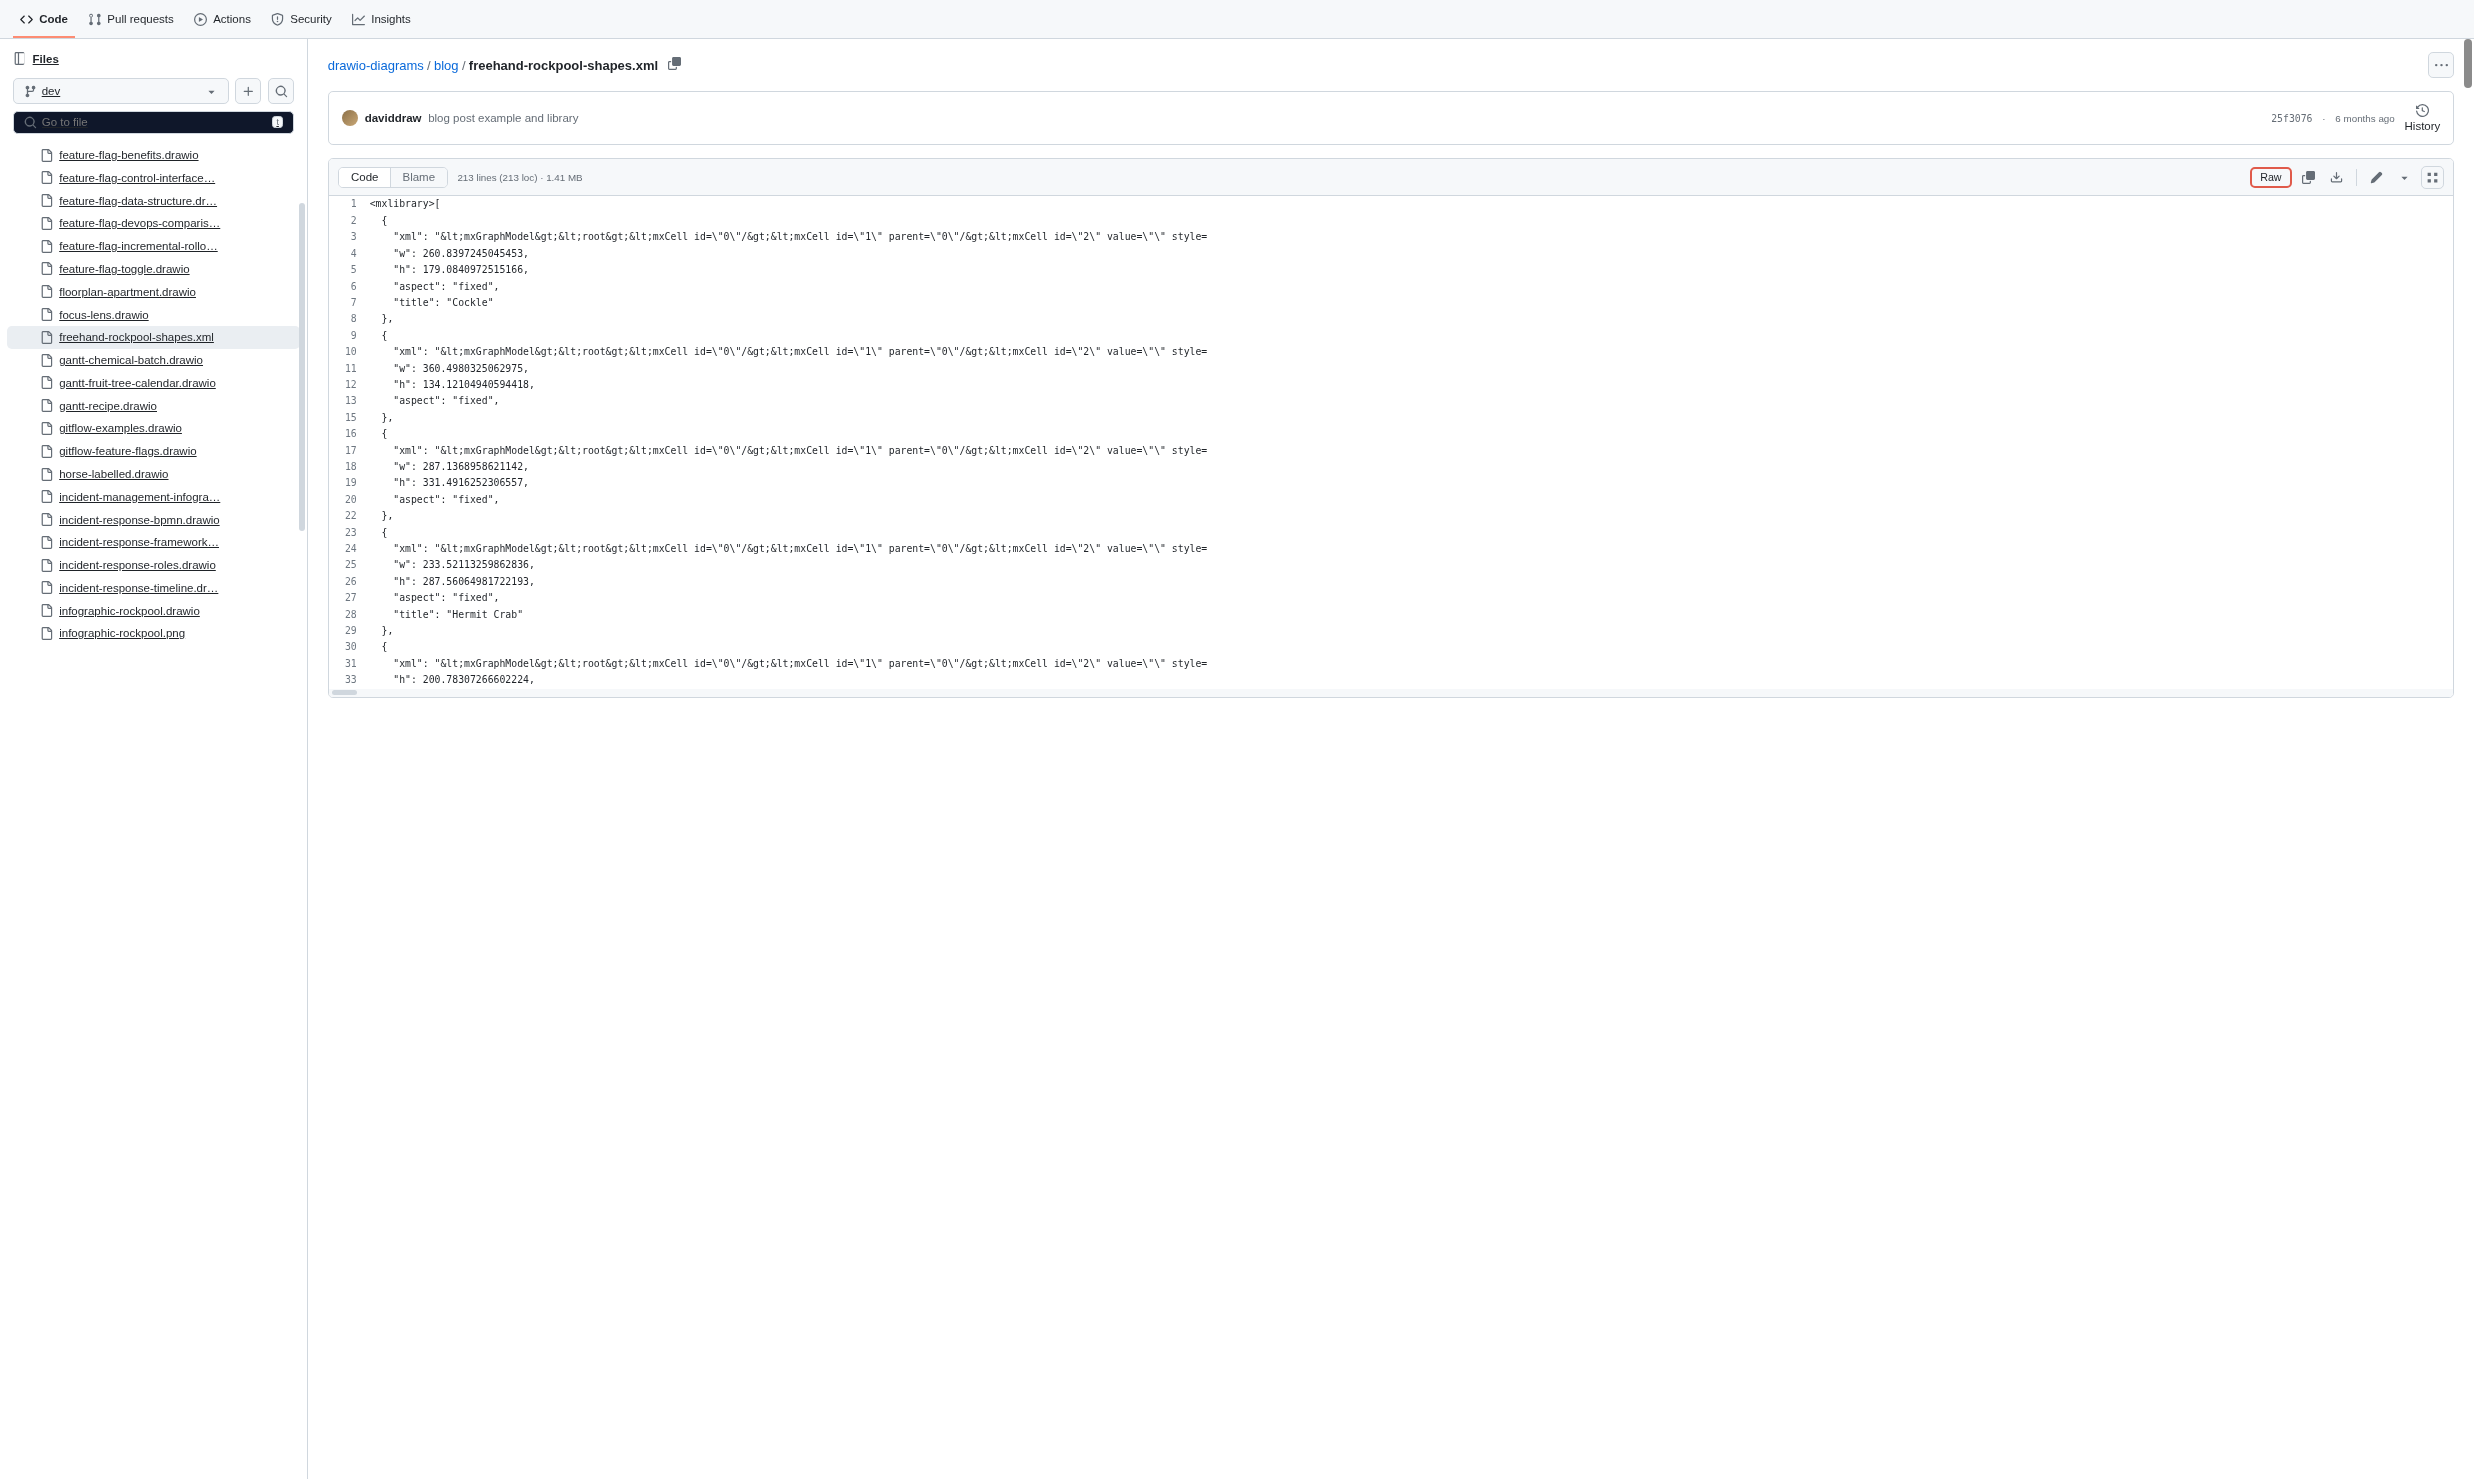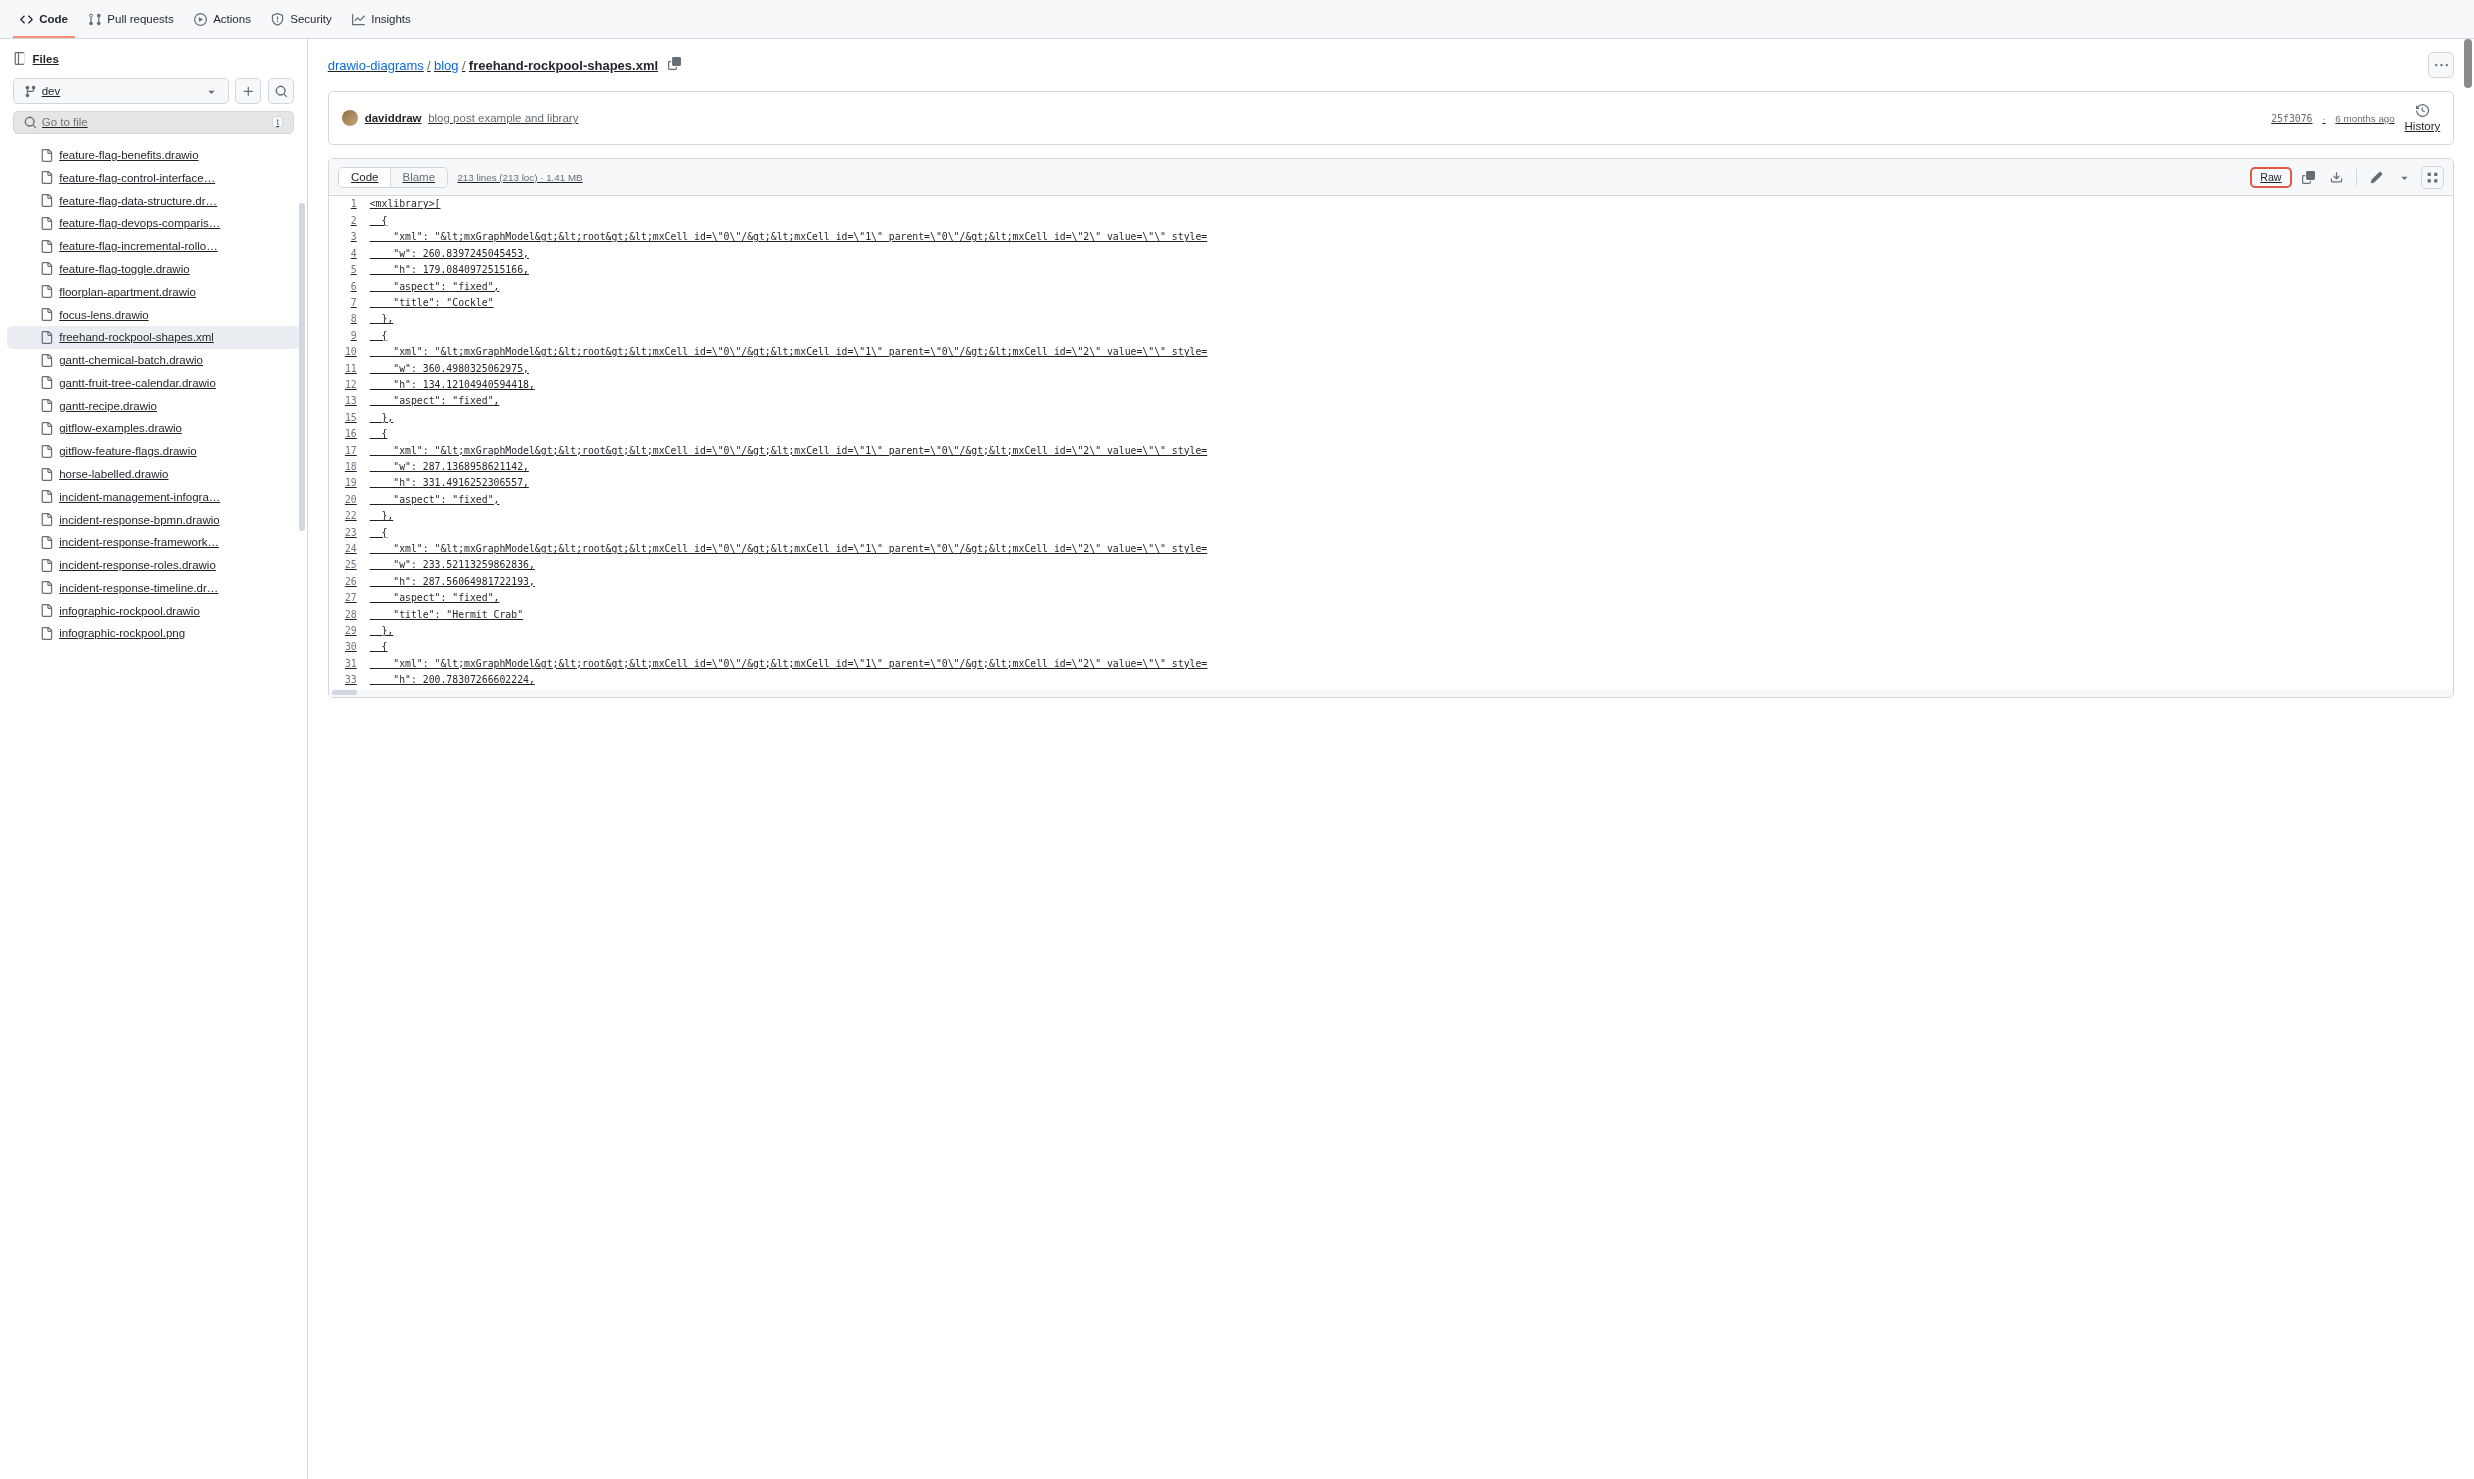--- a/index.html
+++ b/index.html
@@ -104,21 +104,21 @@
 }
 .sq-btn svg { width: 13px; height: 13px; }
 .file-filter {
   margin: 0 13px 6.6px 13px;
   display: flex;
   align-items: center;
   gap: 4.9px;
   padding: 4.1px 9.8px;
   border: 0.8px solid #d0d7de;
   border-radius: 4.9px;
-  background: #e5e5e5;
+  background: #0f172a;
   position: relative;
 }
 .file-filter svg { width: 13px; height: 13px; fill: #656d76; }
 .file-filter input {
   border: none;
   outline: none;
   flex: 1;
   font-size: 11.5px;
   color: #656d76;
   background: transparent;
@@ -158,21 +158,21 @@
   content:"";
   position:absolute;
   left:-6.6px;
   top:3.3px;
   bottom:3.3px;
   width:3.3px;
   background:#0969da;
   border-radius:1.6px;
 }
 
-.content { flex: 1; overflow: auto; padding: 13px 19.7px; position: relative; text-decoration: underline; }
+.content { flex: 1; overflow: auto; padding: 13px 19.7px; position: relative; }
 .breadcrumb-row {
   display: flex;
   align-items: center;
   justify-content: space-between;
   margin-bottom: 13px;
 }
 .breadcrumb { font-size: 13px; display: flex; align-items: center; gap: 3.3px; }
 .breadcrumb a { color: #0969da; text-decoration: none; cursor: pointer; }
 .breadcrumb .sep { color: #656d76; }
 .breadcrumb .current { font-weight: 600; }

